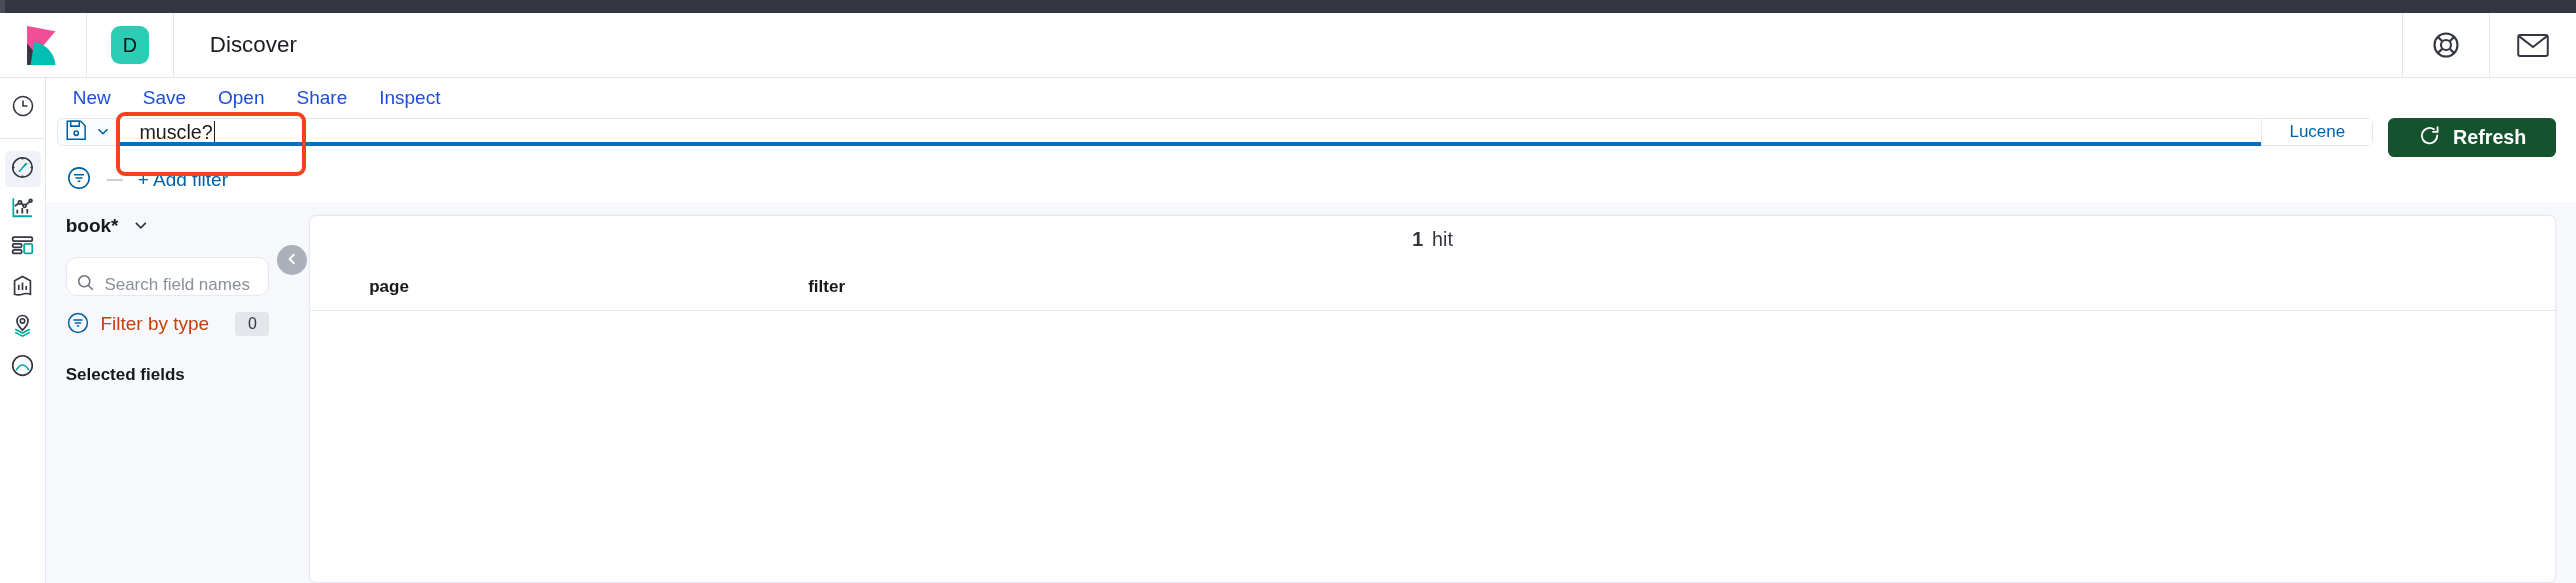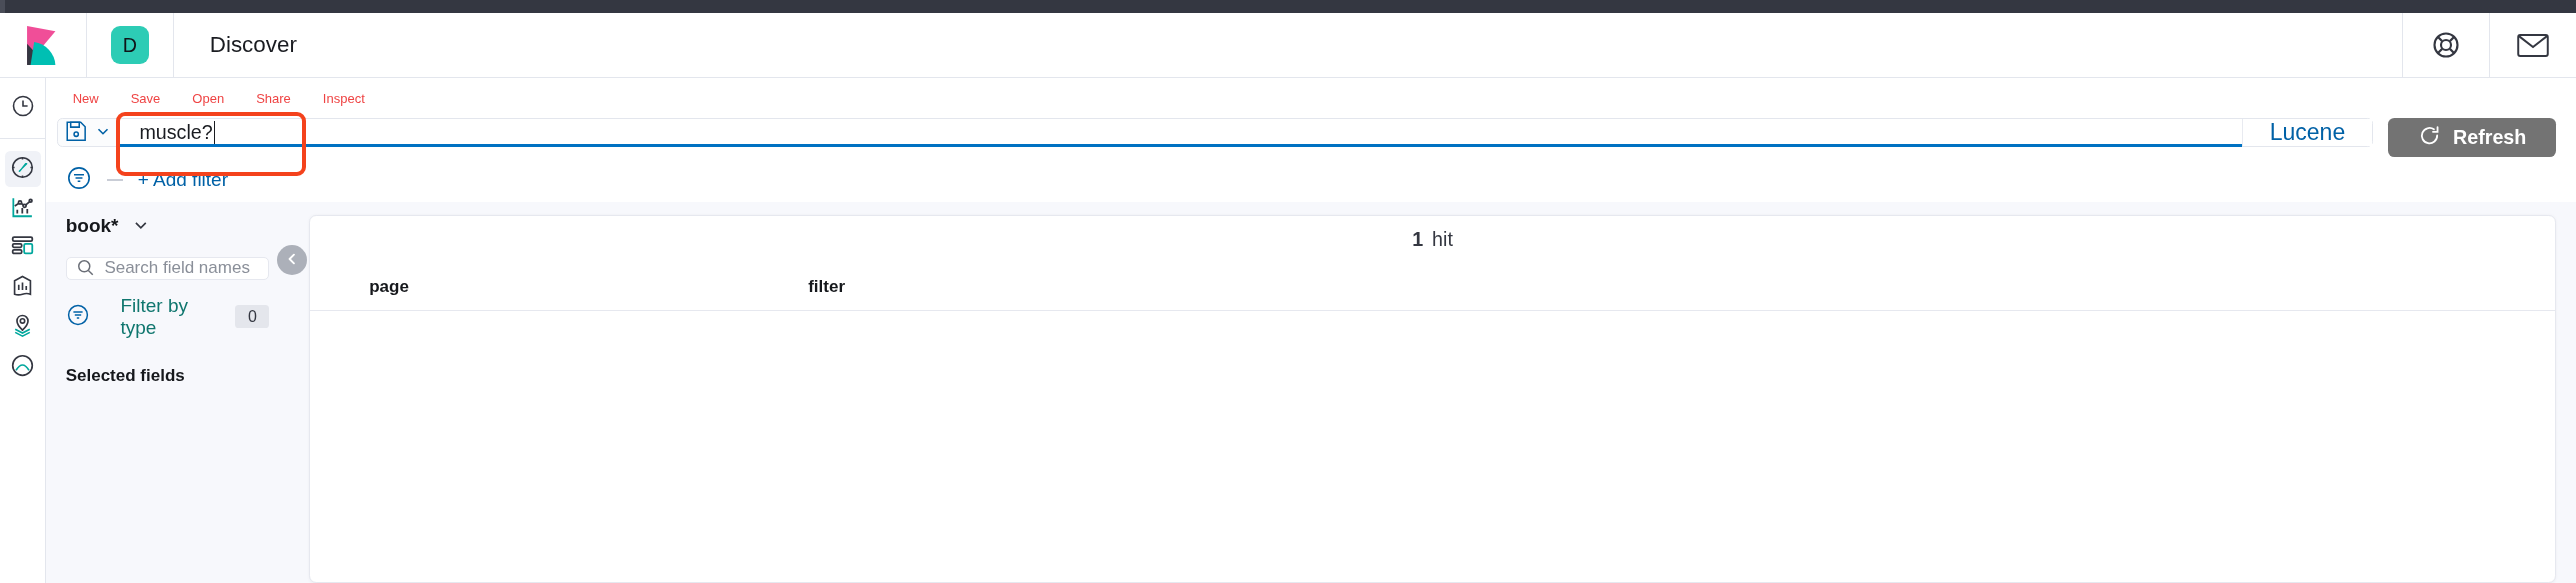--- a/index.html
+++ b/index.html
@@ -130,22 +130,22 @@
 
   
   .topnav {
     height: 40px;
     display: flex;
     align-items: center;
     padding-left: 10.7px;
     gap: 0px;
   }
   .topnav a {
-    color: #ef4444;
-    font-size: 13px;
+    color: #1d4ed8;
+    font-size: 19px;
     text-decoration: none;
     padding: 0 16px;
     white-space: nowrap;
   }
 
   
   .querybar {
     display: flex;
     align-items: flex-start;
     padding: 0 19.7px 0 10.7px;
@@ -202,26 +202,26 @@
     flex: 0 0 auto;
     display: flex;
     align-items: center;
     justify-content: center;
     padding: 0 27px;
     border-left: 0.9px solid #E8EAF0;
     background: #FFFFFF;
   }
   .lang-cell span {
     color: #0061A6;
-    font-size: 23px;
+    font-size: 17px;
   }
   .refresh-btn {
     flex: 0 0 auto;
     margin-left: 14.3px;
-    background: #737373;
+    background: #14532d;
     border-radius: 6.3px;
     color: #FFFFFF;
     display: flex;
     align-items: center;
     justify-content: center;
     gap: 12.5px;
     padding: 0 30px;
     font-size: 19.7px;
     font-weight: 600;
     cursor: pointer;
@@ -280,45 +280,44 @@
     align-items: center;
     gap: 12.5px;
     margin-bottom: 19.7px;
   }
   .index-pattern-name {
     font-size: 19px;
     font-weight: 700;
     color: #16181c;
   }
   .field-search {
-    height: 23px;
+    height: 39px;
     background: #FFFFFF;
     border: 0.9px solid #E6E8EF;
-    border-radius: 5px;
-    display: flex;
-    align-items: flex-start;
+    border-radius: 11px;
+    display: flex;
+    align-items: flex-end;
     padding: 0 9px;
     gap: 9px;
     margin-bottom: 14.3px;
   }
   .field-search-placeholder {
     font-size: 17px;
     color: #8A8F99;
   }
   .filter-by-type {
     display: flex;
     align-items: center;
     gap: 10.7px;
     margin-bottom: 27px;
   }
   .filter-by-type-label {
-    color: #0f766e;
+    color: #c2410c;
     font-size: 19px;
     flex: 1 1 auto;
-    margin-left: 20px;
   }
   .count-badge {
     background: #E4E6EC;
     border-radius: 3.6px;
     font-size: 16px;
     color: #343741;
     padding: 2.7px 12.5px;
   }
   .selected-fields-hdr {
     font-size: 17px;

